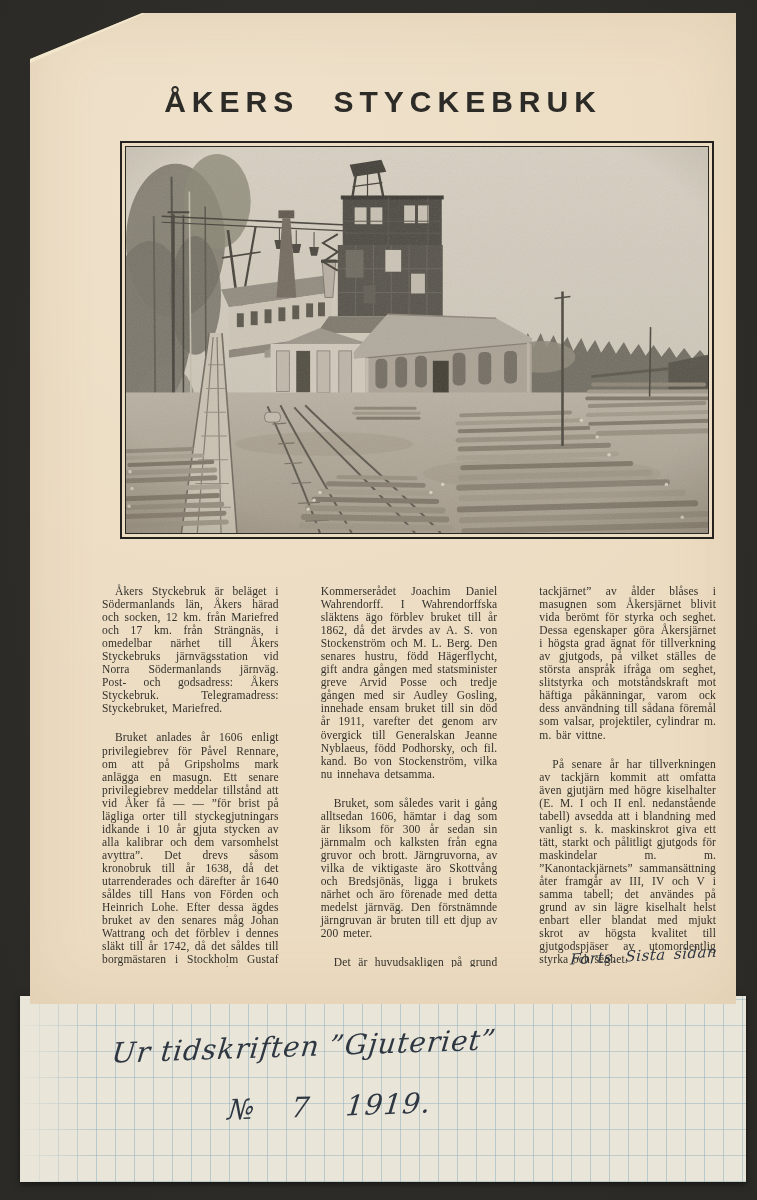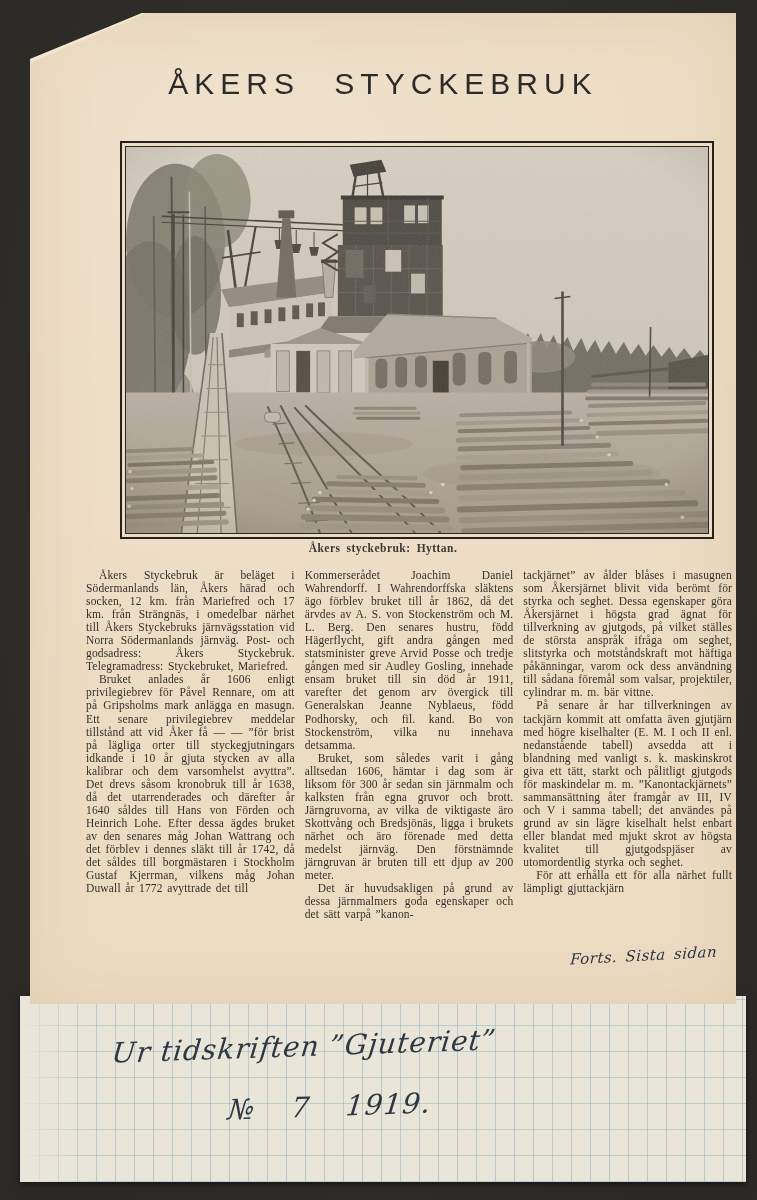--- a/index.html
+++ b/index.html
@@ -22,38 +22,38 @@
 
   
   .page{position:absolute;left:30px;top:13px;width:706px;height:991px;
     background:#ecdcc2;
     background-image:radial-gradient(circle at 32% 18%, rgba(255,255,255,.14), transparent 60%);
     clip-path:polygon(0 46px, 112px 0, 100% 0, 100% 100%, 0 100%);
     box-shadow:0 3px 9px rgba(0,0,0,.55), inset 0 0 70px rgba(150,110,60,.12);}
   .fold{position:absolute;left:0;top:0;width:122px;height:52px;
     background:#f2e6cd;clip-path:polygon(0 46px, 112px 0, 116px 0, 0 50px);}
 
-  .title{position:absolute;left:0;top:54px;width:100%;margin:0;text-align:center;
-    font-family:"Liberation Sans", sans-serif;font-weight:400;font-size:30px;
+  .title{position:absolute;left:0;top:72px;width:100%;margin:0;text-align:center;
+    font-family:"Liberation Sans", sans-serif;font-weight:700;font-size:30px;
     letter-spacing:6px;word-spacing:20px;color:#2c2b27;}
 
   .plate{position:absolute;left:90px;top:128px;width:584px;height:388px;margin:0;
     border:2px solid #23221e;padding:3px;background:#ecdcc2;}
   .photo{width:584px;height:388px;border:1px solid #2a2925;box-sizing:border-box;overflow:hidden;}
   .photo svg{display:block;width:100%;height:100%;}
 
   .caption{position:absolute;left:0;top:529px;width:100%;text-align:center;
     font-family:"Liberation Serif", serif;font-weight:700;font-size:11.5px;
     letter-spacing:.04em;word-spacing:.25em;color:#3a3833;}
 
   .columns{position:absolute;left:56px;top:556px;width:646px;height:398px;
     display:flex;gap:10px;overflow:hidden;}
   .col{flex:1 1 0;font-size:11.5px;line-height:13.05px;color:#33312b;
     text-align:justify;letter-spacing:.15px;word-spacing:1.5px;hyphens:none;}
-  .para{margin:0;}
+  .para{margin:16px;}
   .para.indent{text-indent:13px;}
 
   .annotation{position:absolute;left:540px;top:932px;width:210px;
     font-family:"DejaVu Serif", serif;font-style:italic;font-size:15px;
     color:#2c3440;letter-spacing:.5px;word-spacing:3px;
     transform:rotate(-3deg) skewX(-6deg);white-space:nowrap;}
 </style>
 </head>
 <body>
 
@@ -302,21 +302,20 @@
 
           <rect x="140" y="268" width="16" height="10" rx="4" fill="#c4beb0" stroke="#6e6a60" stroke-width="0.8"></rect>
 
           <rect width="588" height="390" fill="url(#vig)"></rect>
           <rect width="588" height="390" filter="url(#grain)" opacity="0.16"></rect>
           <rect width="588" height="390" fill="#b99f72" opacity="0.06"></rect>
         </svg>
       </div>
     </figure>
 
-    <div class="caption">Åkers styckebruk: Hyttan.</div>
 
     <div class="columns">
       <div class="col">
           <p class="para indent">Åkers Styckebruk är beläget i Södermanlands län, Åkers härad och socken, 12 km. från Mariefred och 17 km. från Strängnäs, i omedelbar närhet till Åkers Styckebruks järnvägsstation vid Norra Södermanlands järnväg. Post- och godsadress: Åkers Styckebruk. Telegramadress: Styckebruket, Mariefred.</p>
           <p class="para indent">Bruket anlades år 1606 enligt privilegiebrev för Påvel Rennare, om att på Gripsholms mark anlägga en masugn. Ett senare privilegiebrev meddelar tillstånd att vid Åker få — — ”för brist på lägliga orter till styckegjutningars idkande i 10 år gjuta stycken av alla kalibrar och dem varsomhelst avyttra”. Det drevs såsom kronobruk till år 1638, då det utarrenderades och därefter år 1640 såldes till Hans von Förden och Heinrich Lohe. Efter dessa ägdes bruket av den senares måg Johan Wattrang och det förblev i dennes släkt till år 1742, då det såldes till borgmästaren i Stockholm Gustaf Kjerrman, vilkens måg Johan Duwall år 1772 avyttrade det till</p>
         </div>
       <div class="col">
           <p class="para">Kommerserådet Joachim Daniel Wahrendorff. I Wahrendorffska släktens ägo förblev bruket till år 1862, då det ärvdes av A. S. von Stockenström och M. L. Berg. Den senares hustru, född Hägerflycht, gift andra gången med statsminister greve Arvid Posse och tredje gången med sir Audley Gosling, innehade ensam bruket till sin död år 1911, varefter det genom arv övergick till Generalskan Jeanne Nyblaeus, född Podhorsky, och fil. kand. Bo von Stockenström, vilka nu innehava detsamma.</p>
           <p class="para indent">Bruket, som således varit i gång alltsedan 1606, hämtar i dag som är liksom för 300 år sedan sin järnmalm och kalksten från egna gruvor och brott. Järngruvorna, av vilka de viktigaste äro Skottvång och Bredsjönäs, ligga i brukets närhet och äro förenade med detta medelst järnväg. Den förstnämnde järngruvan är bruten till ett djup av 200 meter.</p>
           <p class="para indent">Det är huvudsakligen på grund av dessa järnmalmers goda egenskaper och det sätt varpå ”kanon-</p>

